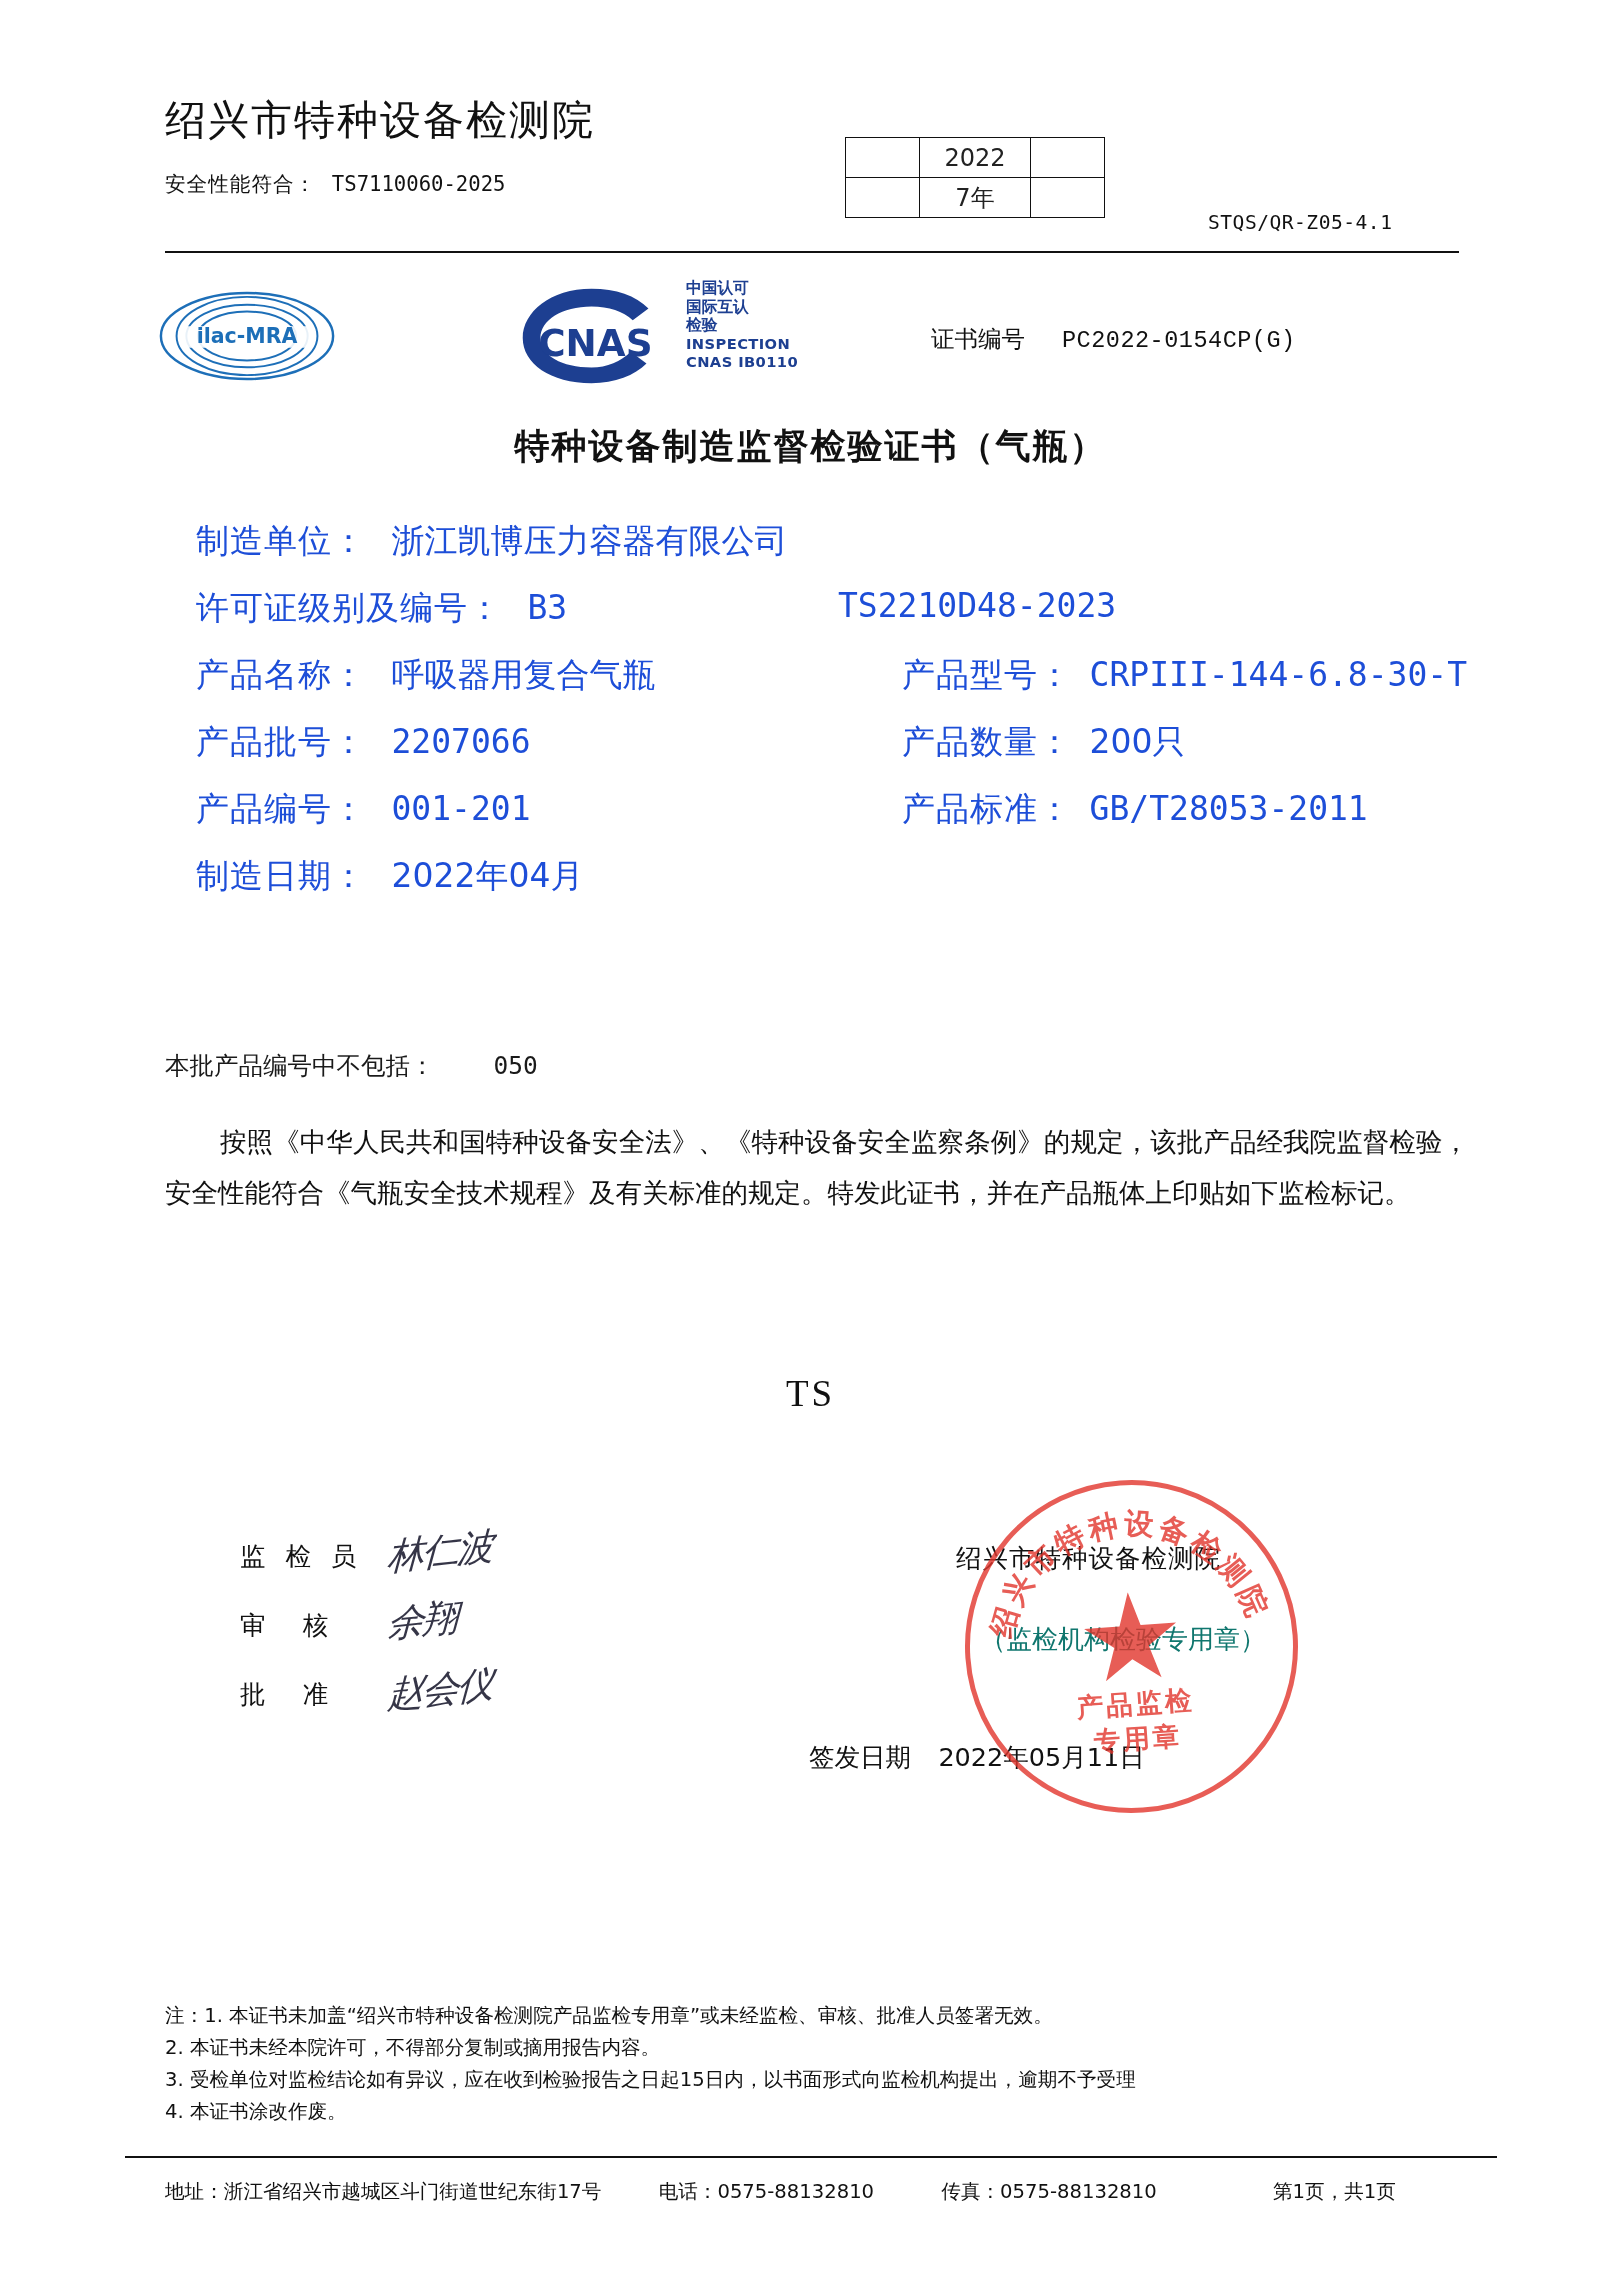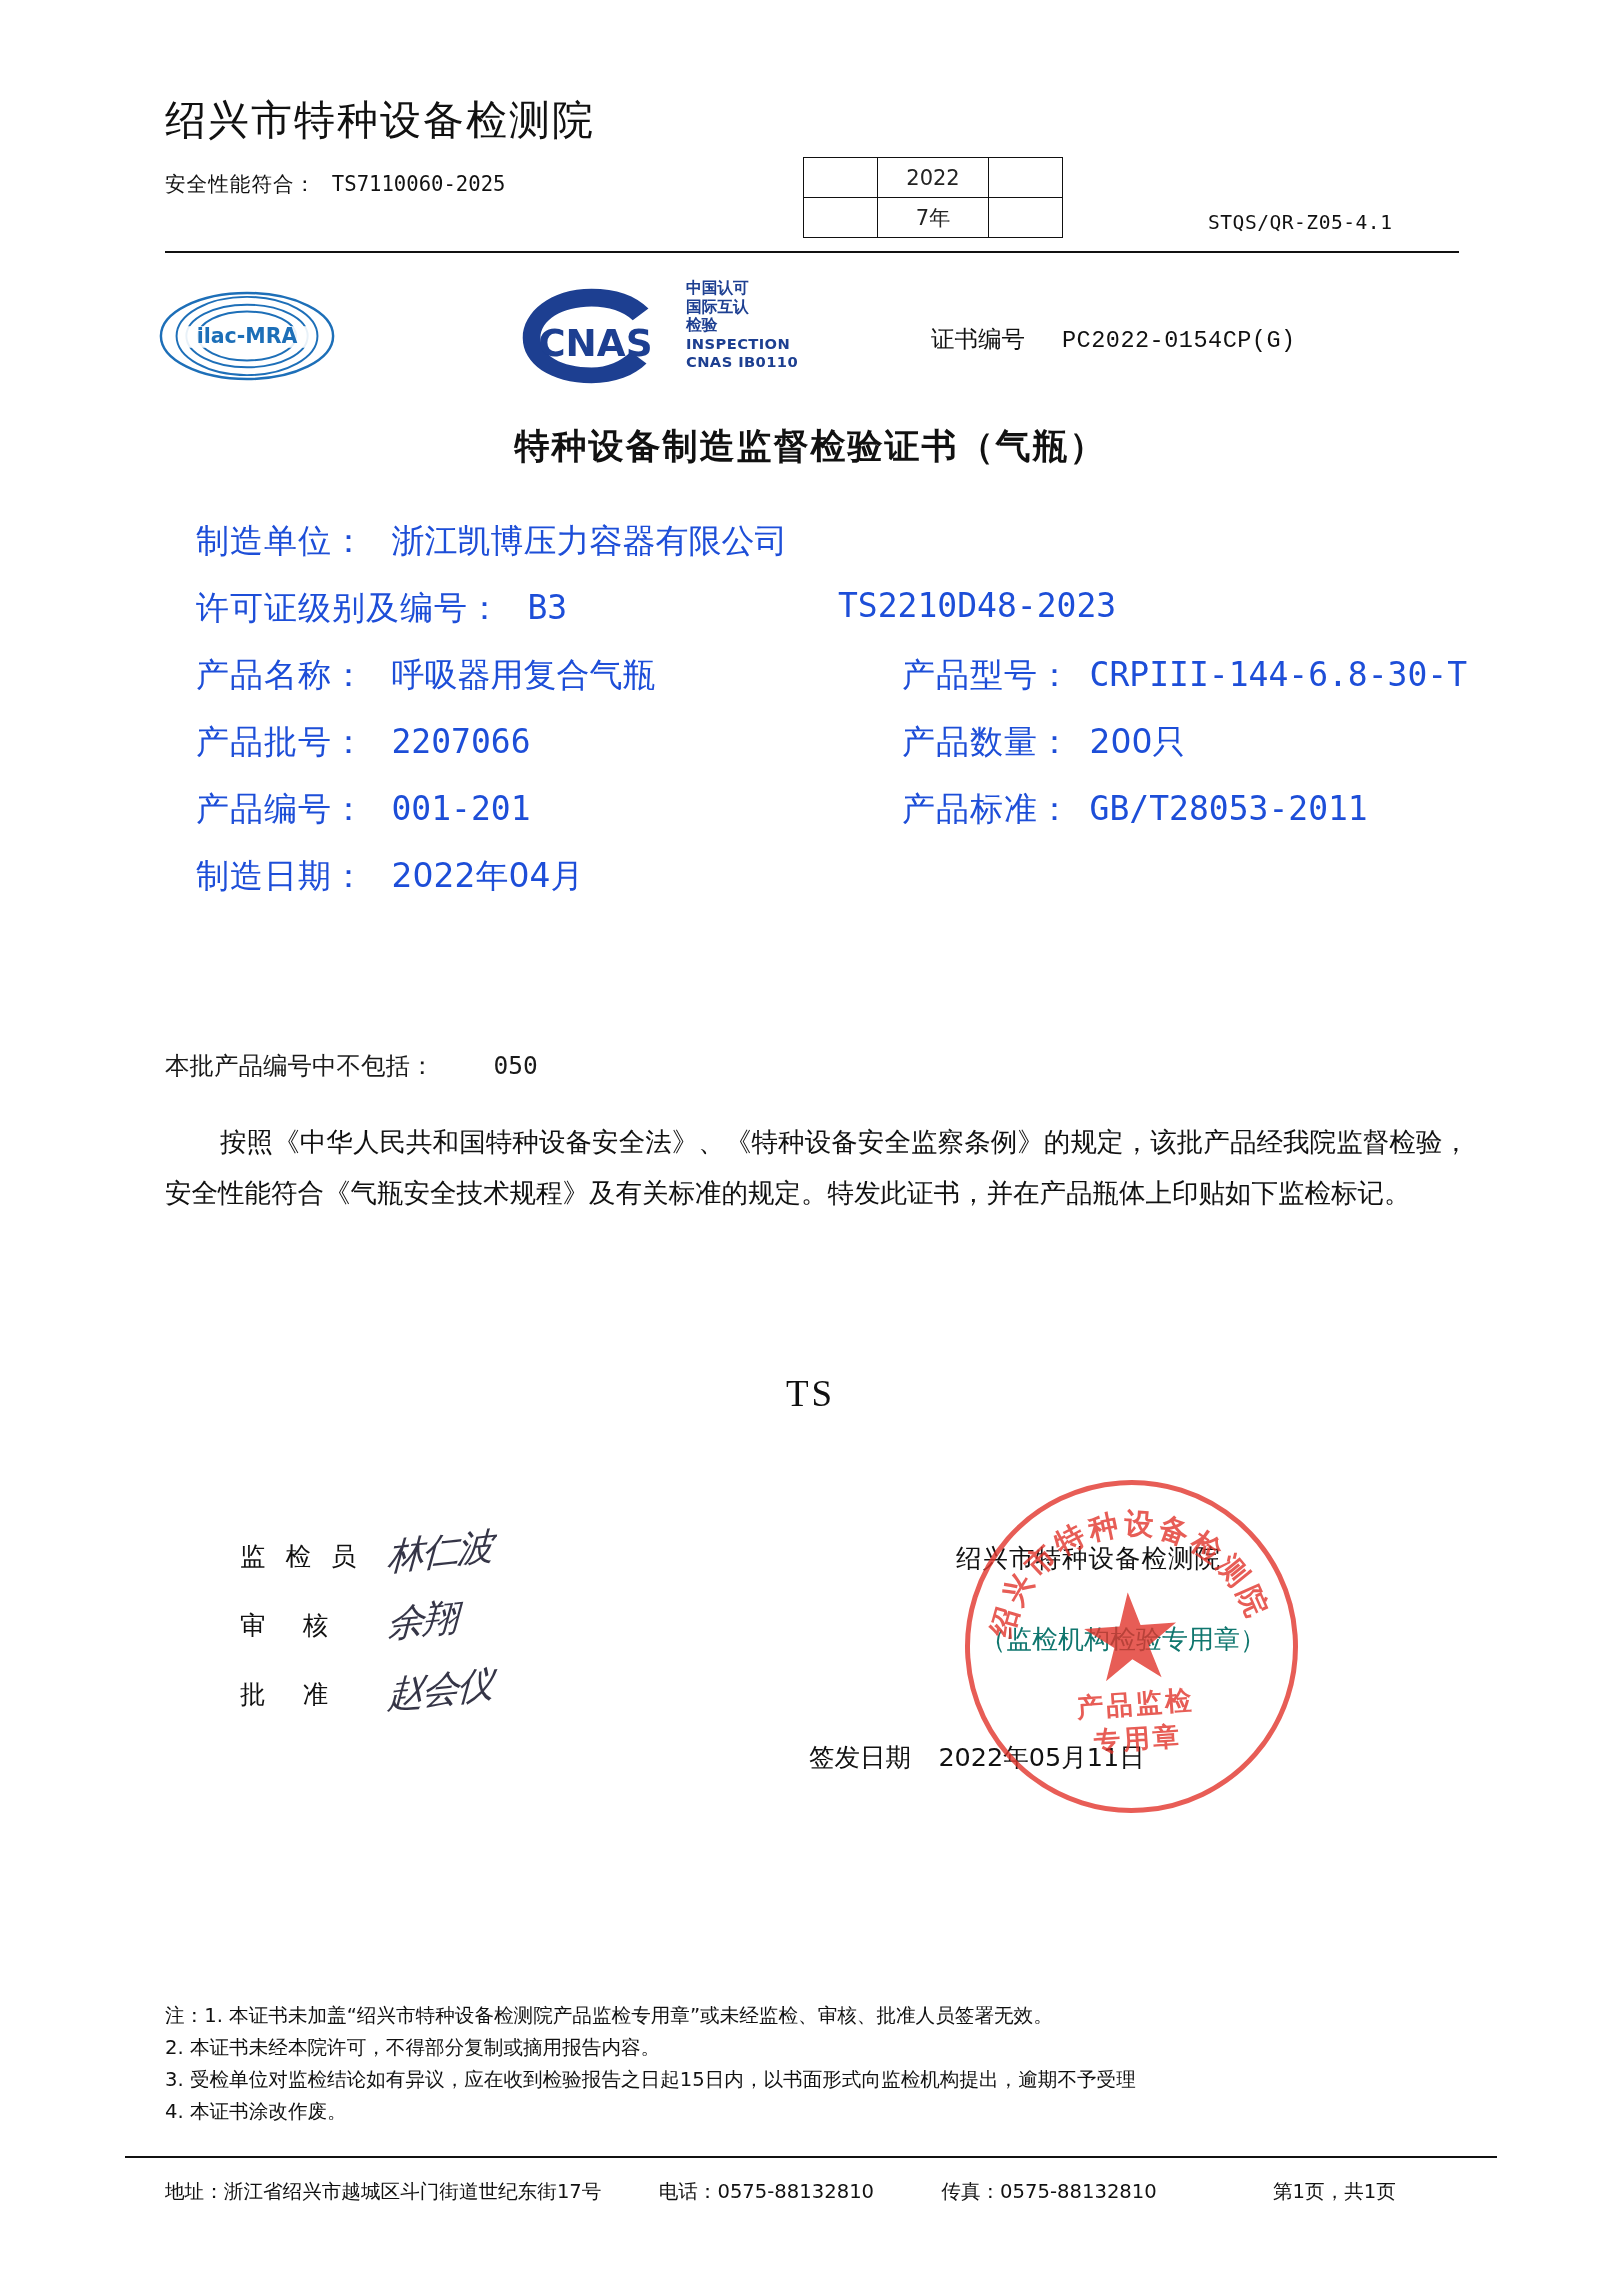--- a/index.html
+++ b/index.html
@@ -50,26 +50,25 @@
     position: absolute;
     left: 165px;
     top: 251px;
     width: 1294px;
     border-bottom: 2px solid #111;
   }
 
   
   .hdr-table {
     position: absolute;
-    left: 803px;
+    left: 845px;
     top: 137px;
     border-collapse: collapse;
     font-family: "DejaVu Sans", sans-serif;
-    font-size: 21px;
-    margin-top: 20px;
+    font-size: 24px;
   }
   .hdr-table td {
     border: 1px solid #111;
     width: 108px;
     height: 37px;
     text-align: center;
     vertical-align: middle;
     color: #222;
   }
   .hdr-table td.narrow { width: 71px; }

